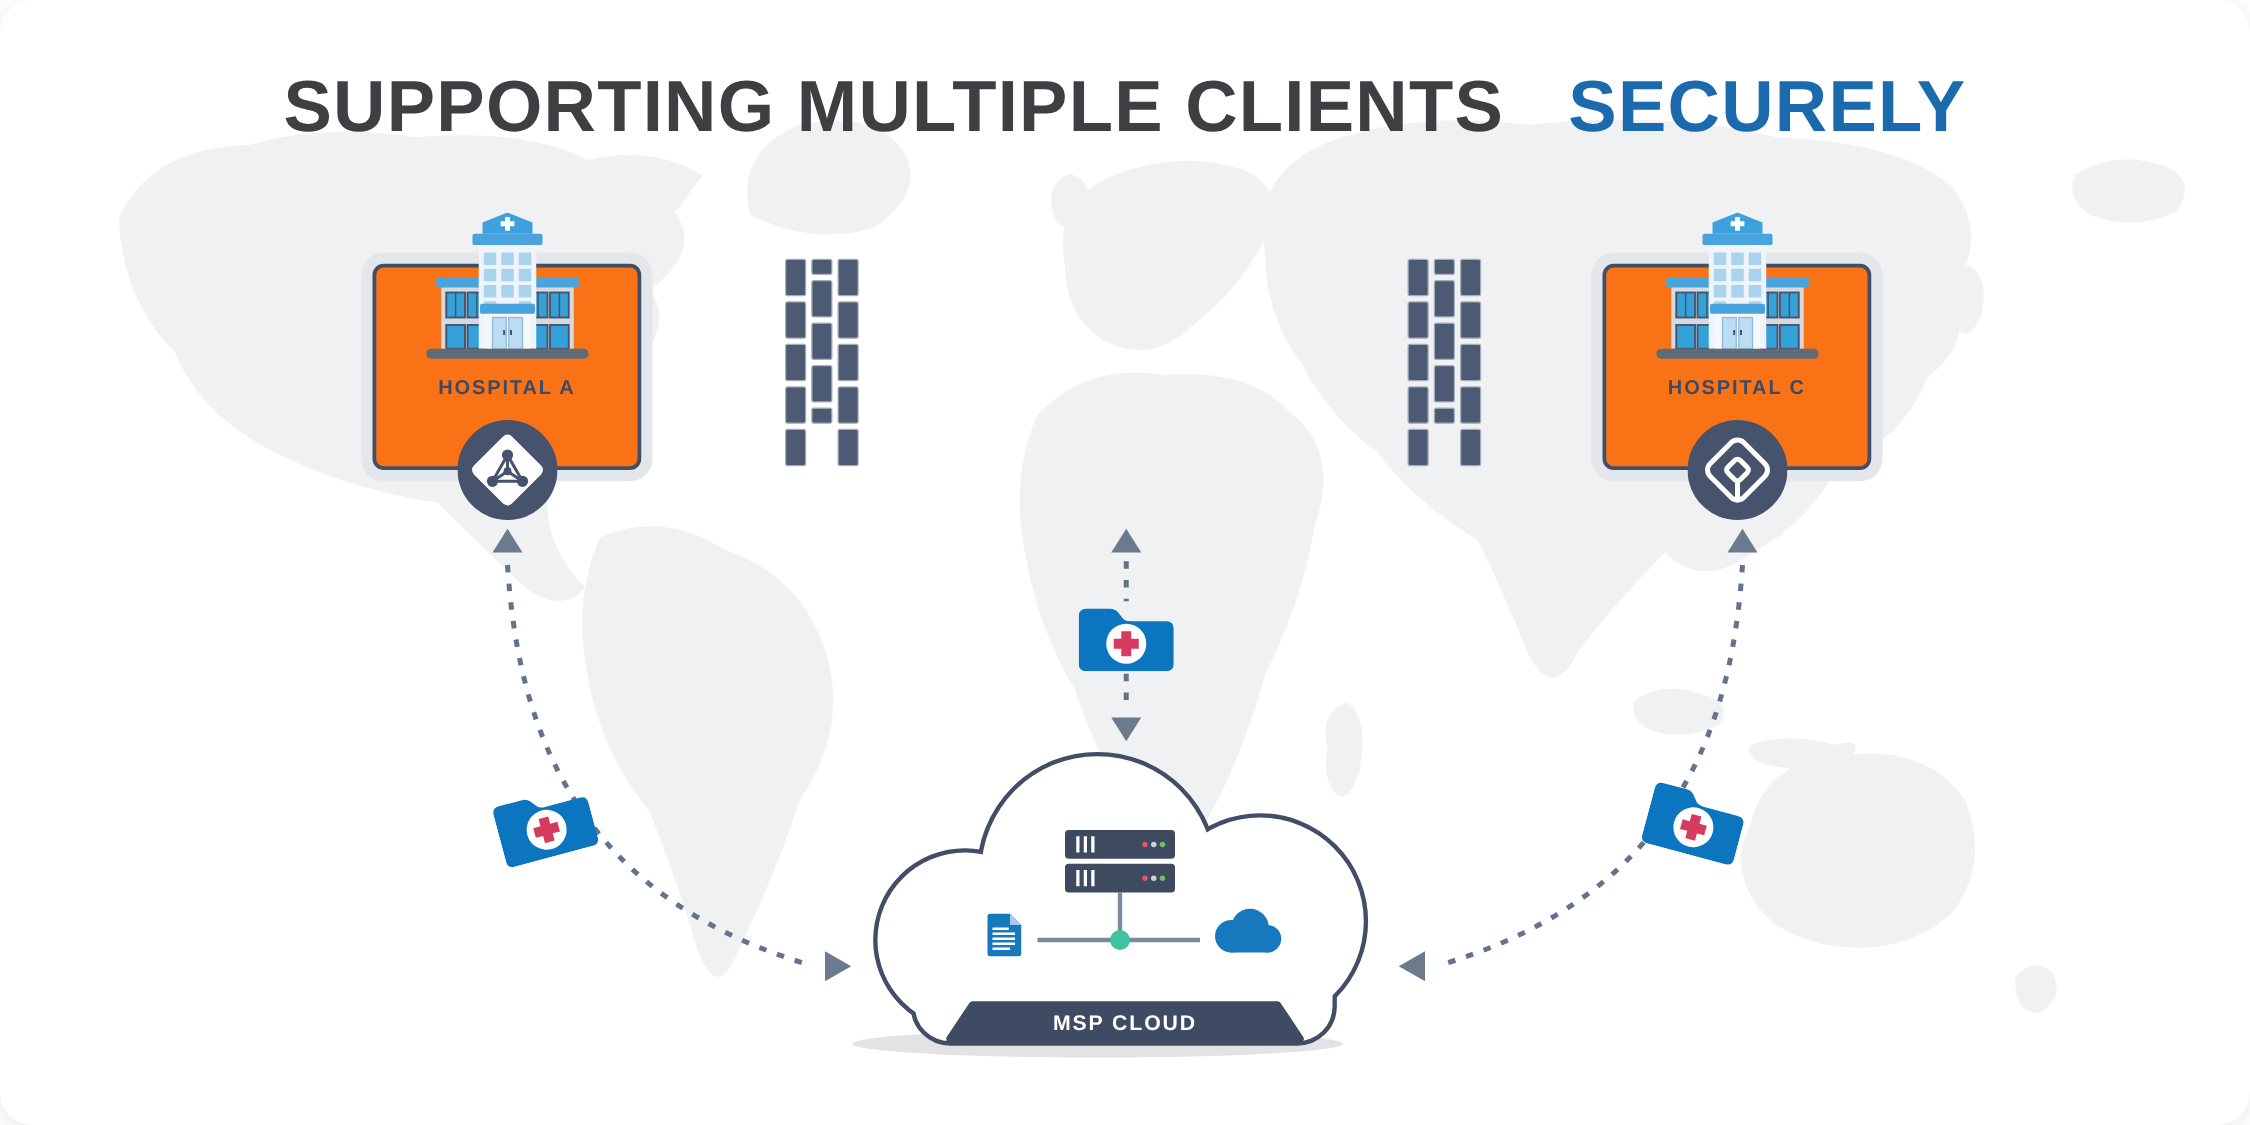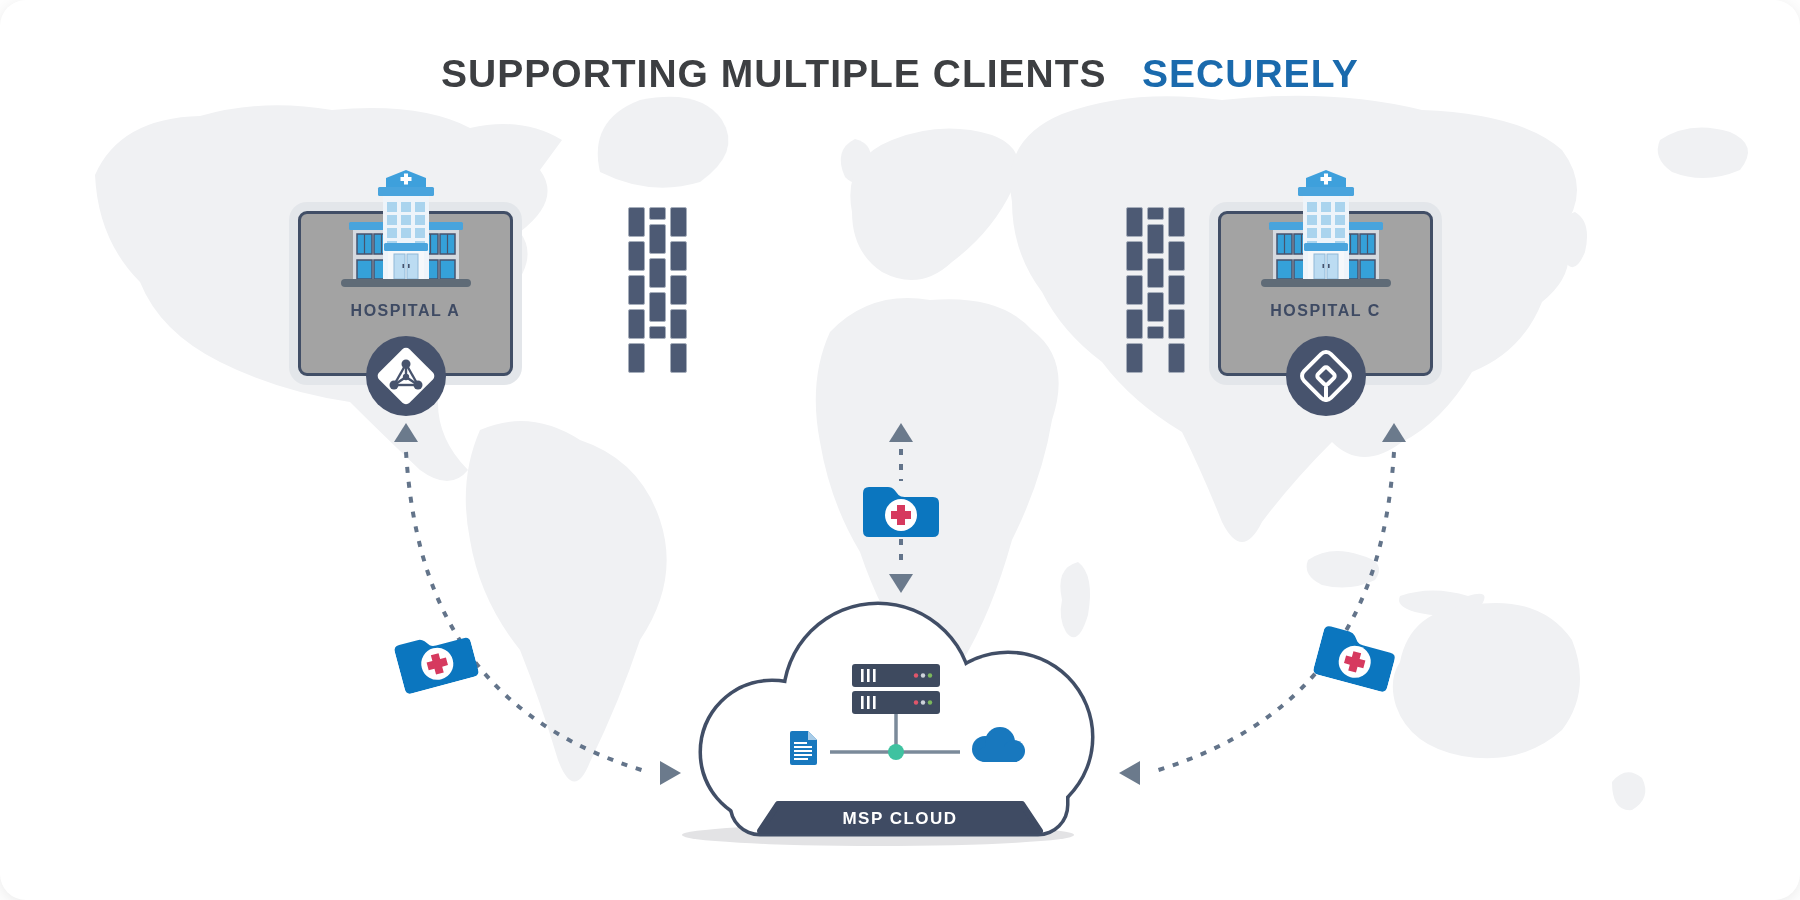--- a/index.html
+++ b/index.html
@@ -3,24 +3,24 @@
 <meta charset="utf-8">
 <style>
   html,body{margin:0;padding:0;background:#fdfdfd;font-family:"Liberation Sans",sans-serif;}
   .canvas{position:relative;width:1800px;height:900px;background:#fff;border-radius:26px;
           box-shadow:0 3px 14px rgba(0,0,0,.07);overflow:hidden;margin:0 auto;}
   svg{display:block}
   .map-layer,.flow-layer{position:absolute;inset:0;pointer-events:none;}
   .map-layer path{fill:#f0f1f3;}
 
   .title{position:absolute;top:52px;left:0;width:100%;text-align:center;
-         font-size:39px;font-weight:700;letter-spacing:1px;color:#3d3f42;white-space:nowrap;}
+         font-size:58px;font-weight:700;letter-spacing:1px;color:#3d3f42;white-space:nowrap;}
   .title .accent{color:#1a6aad;}
 
-  .card{position:absolute;width:215px;height:165px;background:#a3a3a3;border:3px solid #414e66;
+  .card{position:absolute;width:215px;height:165px;background:#f97316;border:3px solid #414e66;
         border-radius:9px;box-shadow:0 0 0 9px #e3e6ea;box-sizing:border-box;}
   .card .building{position:absolute;left:50%;transform:translateX(-50%);top:-44px;}
   .card .card-label{position:absolute;top:88px;left:0;width:100%;text-align:center;
         font-size:16px;font-weight:700;letter-spacing:1.5px;color:#3e4a63;}
   .badge{position:absolute;left:50%;bottom:-43px;transform:translateX(-50%);width:80px;height:80px;}
 
   .wall{position:absolute;top:207px;display:flex;gap:4px;}
   .wall .col{display:flex;flex-direction:column;gap:4px;}
   .brick{width:17px;height:30px;background:#4d5a74;border:1px solid #a6aebb;border-radius:2px;box-sizing:border-box;}
   .brick.half{height:13px;}
@@ -218,21 +218,21 @@
           <line x1="12" y1="9" x2="0" y2="1"></line>
       </g>
       <circle cx="0" cy="-12" r="4.5" fill="#47536d"></circle>
         <circle cx="-12" cy="9" r="4.5" fill="#47536d"></circle>
       <circle cx="12" cy="9" r="4.5" fill="#47536d"></circle>
         <circle cx="0" cy="1" r="3.2" fill="#47536d"></circle>
     </svg>
   </div>
 
 
-  <div class="card" style="left:1218px;top:211px;">
+  <div class="card" style="left:1282px;top:211px;">
     <svg class="building" width="130" height="118">
         <use href="#sym-building"></use>
       </svg>
     <div class="card-label">HOSPITAL C</div>
     <svg class="badge" viewBox="-40 -40 80 80">
       <circle r="40" fill="#47536d"></circle>
       <g transform="rotate(45)" stroke="#ffffff" stroke-width="4" fill="none" stroke-linejoin="round" stroke-linecap="round">
         <rect x="-19" y="-19" width="38" height="38" rx="7"></rect>
         <rect x="-7" y="-7" width="14" height="14" rx="3"></rect>
         <line x1="8" y1="8" x2="17" y2="17"></line>

